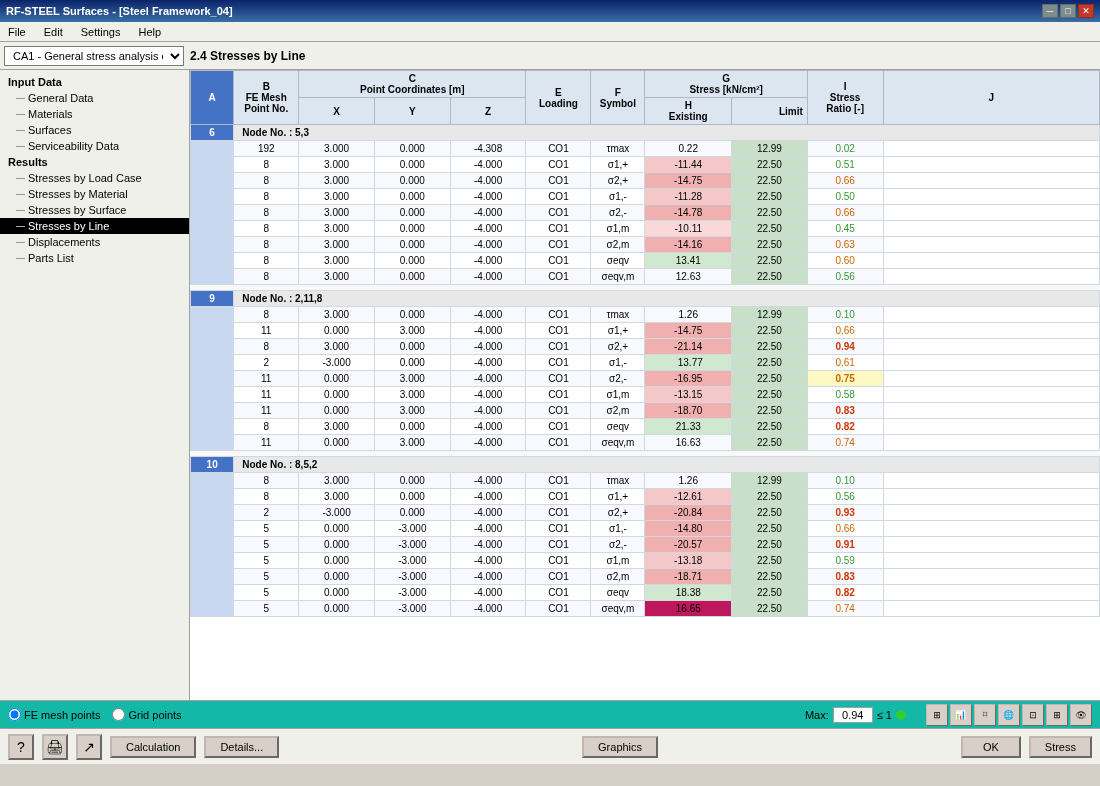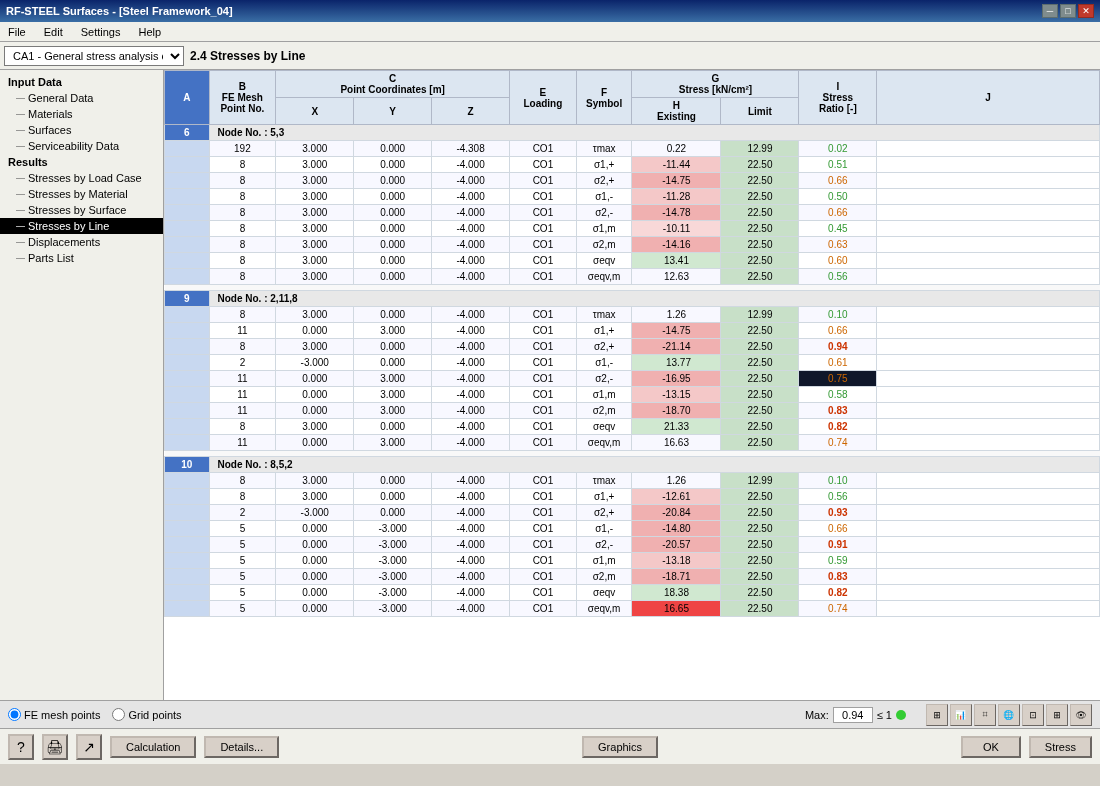--- a/index.html
+++ b/index.html
@@ -67,21 +67,21 @@
       color: #000;
     }
 
     .main-content {
       display: flex;
       height: calc(786px - 22px - 20px - 28px - 50px - 36px);
       background: #f0f0ea;
     }
 
     .sidebar {
-      width: 164px;
+      width: 190px;
       background: #f0f0ea;
       border-right: 1px solid #a0a0a0;
       padding: 4px 0;
       overflow-y: auto;
       flex-shrink: 0;
     }
     .sidebar-section {
       font-weight: bold;
       font-size: 11px;
       padding: 2px 8px;
@@ -135,26 +135,26 @@
       white-space: nowrap;
     }
     .col-a { background: #4472c4; color: white; width: 40px; }
     .col-b { width: 60px; }
     .col-c { width: 70px; }
     .col-d { width: 70px; }
     .col-e { width: 70px; }
     .col-f { width: 60px; }
     .col-g { width: 50px; }
     .col-h { width: 80px; }
-    .col-i { width: 70px; }
+    .col-i { width: 70px; text-align: right; }
     .col-ii { width: 70px; }
     .col-j { width: 200px; }
 
     .status-bar {
-      background: #e5e5e5;
+      background: #14b8a6;
       border-top: 1px solid #a0a0a0;
       padding: 3px 8px;
       display: flex;
       align-items: center;
       gap: 12px;
       height: 28px;
       font-size: 11px;
     }
     .radio-group { display: flex; align-items: center; gap: 12px; }
     .radio-label { display: flex; align-items: center; gap: 3px; cursor: pointer; }
@@ -473,21 +473,21 @@
           <tr>
       <td style="background:#c8d8f0;"></td>
       <td style="background:#f8f8ff;">11</td>
       <td style="background:#f8f8ff;">0.000</td>
       <td style="background:#f8f8ff;">3.000</td>
       <td style="background:#f8f8ff;">-4.000</td>
       <td style="background:#f8f8ff;">CO1</td>
       <td style="background:#f8f8ff;">σ2,-</td>
       <td style="background:#f0b0b0;">-16.95</td>
       <td style="background:#c8e0c8;">22.50</td>
-      <td style="background:#0f172a;color:#cc6600;">0.75</td>
+      <td style="background:#fef9c3;color:#cc6600;font-weight:bold;">0.75</td>
       <td></td>
     </tr>
           <tr>
       <td style="background:#c8d8f0;"></td>
       <td style="background:white;">11</td>
       <td style="background:white;">0.000</td>
       <td style="background:white;">3.000</td>
       <td style="background:white;">-4.000</td>
       <td style="background:white;">CO1</td>
       <td style="background:white;">σ1,m</td>
@@ -647,21 +647,21 @@
       <td></td>
     </tr>
           <tr>
       <td style="background:#c8d8f0;"></td>
       <td style="background:#f8f8ff;">5</td>
       <td style="background:#f8f8ff;">0.000</td>
       <td style="background:#f8f8ff;">-3.000</td>
       <td style="background:#f8f8ff;">-4.000</td>
       <td style="background:#f8f8ff;">CO1</td>
       <td style="background:#f8f8ff;">σeqv,m</td>
-      <td style="background:#ef4444;">16.65</td>
+      <td style="background:#be185d;">16.65</td>
       <td style="background:#c8e0c8;">22.50</td>
       <td style="background:#f8f8ff;color:#cc6600;">0.74</td>
       <td></td>
     </tr>
         </tbody>
     </table>
   </div>
 </div>
 
 <div class="status-bar">

